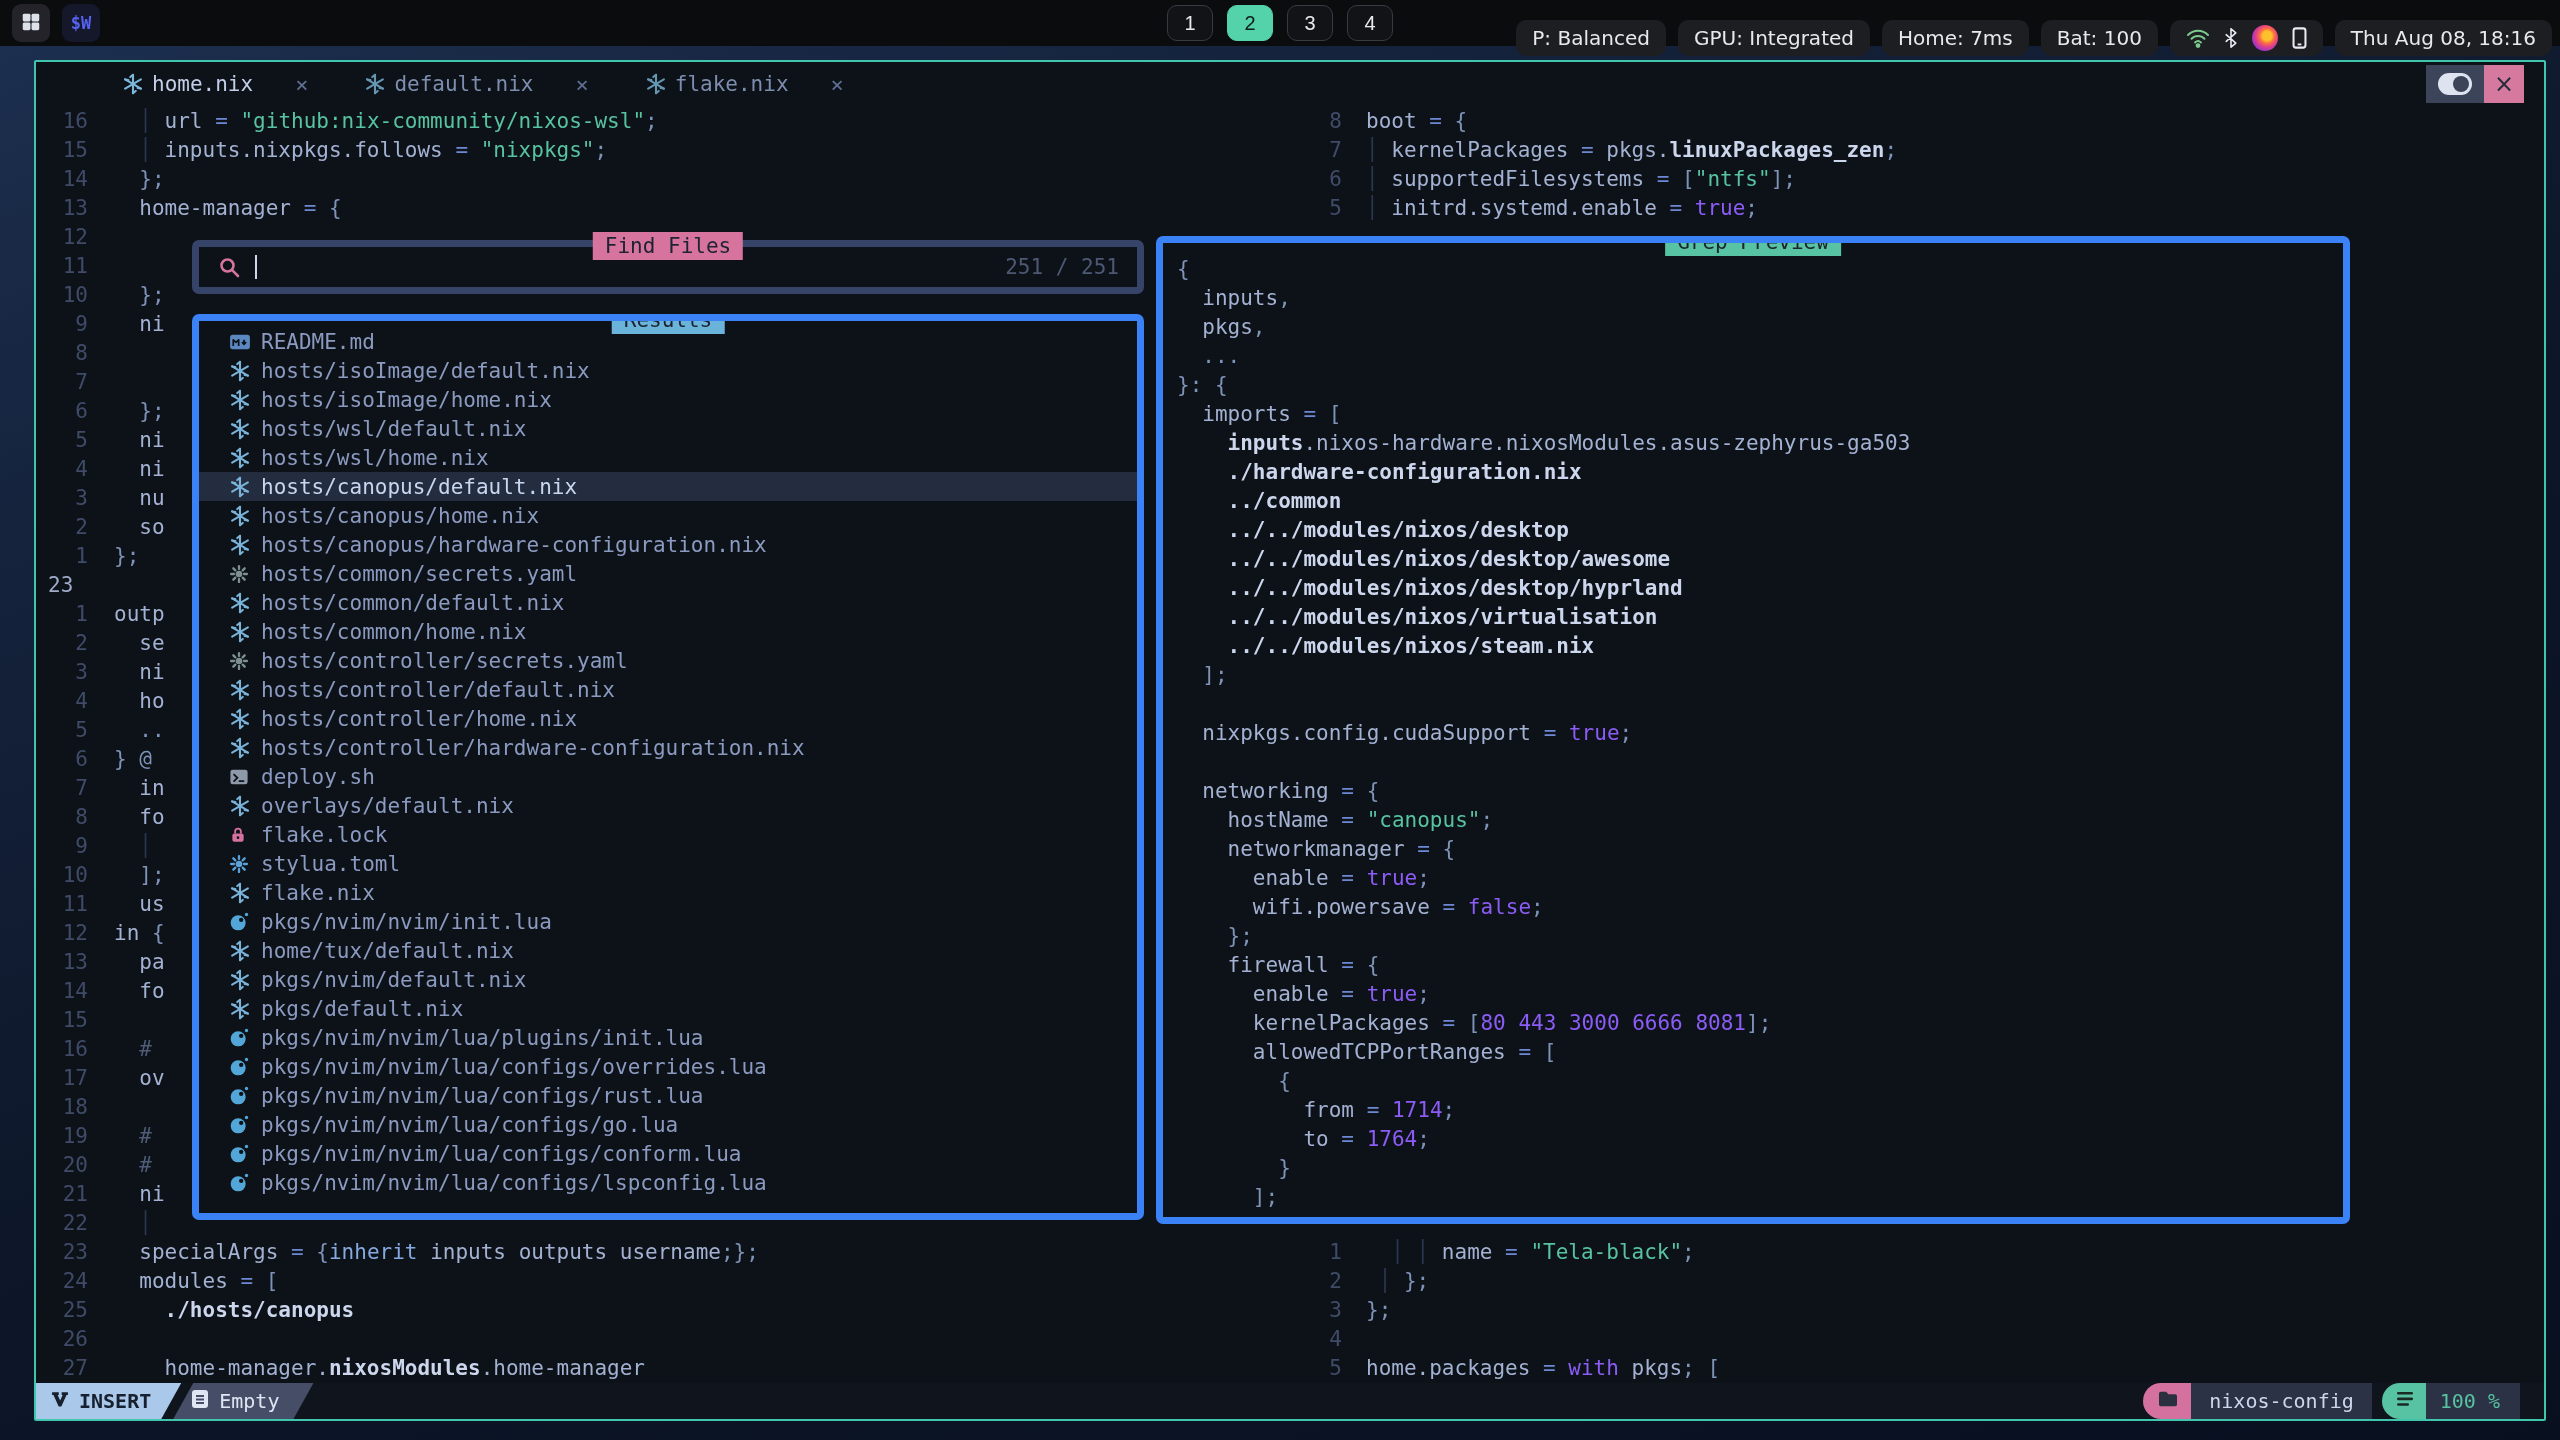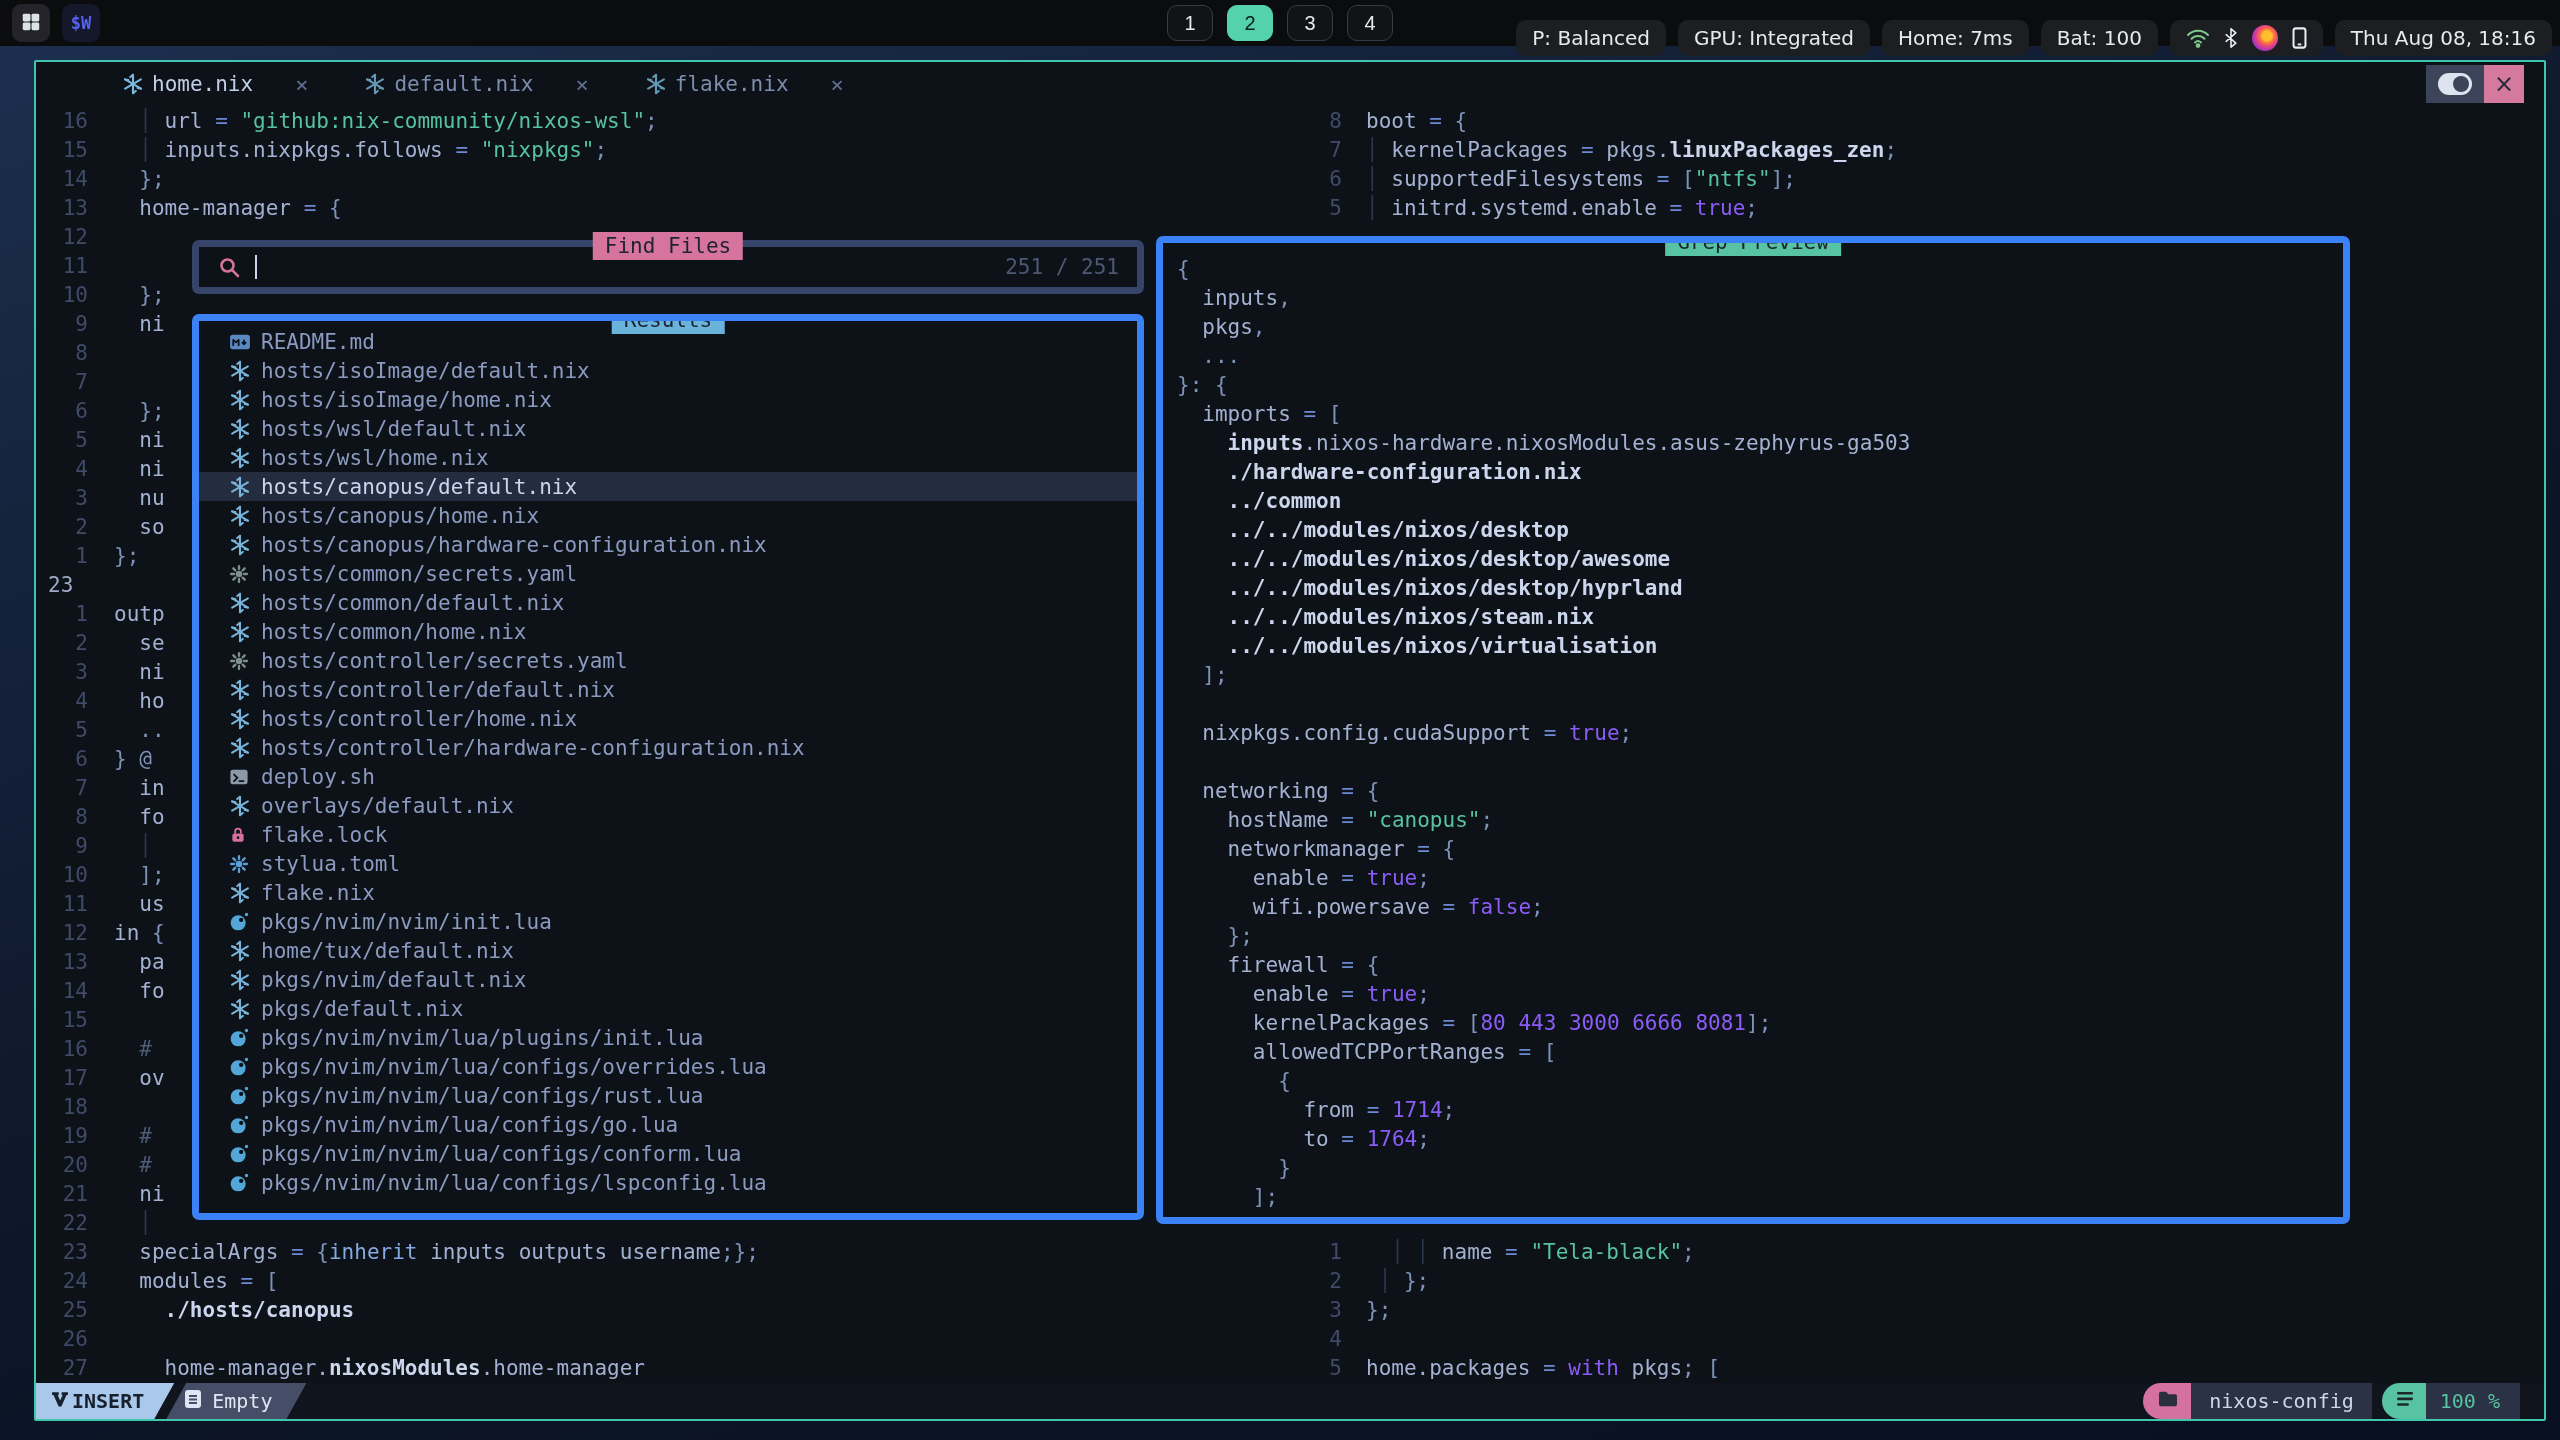--- a/index.html
+++ b/index.html
@@ -63,21 +63,21 @@
   .rrow{display:flex;align-items:center;height:29px;padding-left:30px;cursor:pointer;color:#8b9ac0;white-space:pre;}
   .rrow .ficon{width:24px;margin-right:8px;display:flex;align-items:center;}
   .rrow.sel{background:#242d40;color:#c9d6f0;}
   .preview{left:1120px;top:130px;width:1194px;height:988px;overflow:hidden;}
   .plist{padding:12px 0 0 14px;}
   .plist .cl .code{padding-left:0;}
   
   .statusline{flex:0 0 36px;background:#0f141d;display:flex;align-items:stretch;position:relative;font-family:"DejaVu Sans Mono",monospace;font-size:20px;}
   .sl-left{display:flex;}
   .seg{display:flex;align-items:center;}
-  .seg.mode{background:#a9c8ea;color:#16202e;font-weight:bold;padding:0 30px 0 14px;gap:2px;
+  .seg.mode{background:#a9c8ea;color:#16202e;font-weight:bold;padding:0 30px 0 14px;gap:9px;
      clip-path:polygon(0 0,100% 0,calc(100% - 20px) 100%,0 100%);}
   .seg.file{background:#454e66;color:#dfe5f2;padding:0 34px 0 18px;margin-left:-8px;gap:10px;
      clip-path:polygon(20px 0,100% 0,calc(100% - 20px) 100%,0 100%);}
   .sl-right{margin-left:auto;display:flex;align-items:stretch;margin-right:24px;}
   .seg.picon{background:#d4719f;border-radius:18px 0 0 18px;padding:0 12px 0 14px;}
   .seg.ptext{background:#2b3245;color:#ccd6ec;padding:0 18px;}
   .seg.licon{background:#57c3a2;border-radius:18px 0 0 18px;padding:0 11px 0 13px;margin-left:10px;}
   .seg.ltext{background:#2b3245;color:#57c3a0;padding:0 20px 0 14px;}
 </style>
 </head>
@@ -563,22 +563,22 @@
             <div class="cl"><span class="code"><span class="t-id">  pkgs</span><span class="t-pu">,</span></span></div>
             <div class="cl"><span class="code"><span class="t-pu">  ...</span></span></div>
             <div class="cl"><span class="code"><span class="t-pu">}: {</span></span></div>
             <div class="cl"><span class="code"><span class="t-id">  imports</span><span class="t-op"> = </span><span class="t-pu">[</span></span></div>
             <div class="cl"><span class="code"><span class="t-w">    inputs</span><span class="t-id">.nixos-hardware.nixosModules.asus-zephyrus-ga503</span></span></div>
             <div class="cl"><span class="code"><span class="t-w">    ./hardware-configuration.nix</span></span></div>
             <div class="cl"><span class="code"><span class="t-w">    ../common</span></span></div>
             <div class="cl"><span class="code"><span class="t-w">    ../../modules/nixos/desktop</span></span></div>
             <div class="cl"><span class="code"><span class="t-w">    ../../modules/nixos/desktop/awesome</span></span></div>
             <div class="cl"><span class="code"><span class="t-w">    ../../modules/nixos/desktop/hyprland</span></span></div>
+            <div class="cl"><span class="code"><span class="t-w">    ../../modules/nixos/virtualisation</span></span></div>
             <div class="cl"><span class="code"><span class="t-w">    ../../modules/nixos/steam.nix</span></span></div>
-            <div class="cl"><span class="code"><span class="t-w">    ../../modules/nixos/virtualisation</span></span></div>
             <div class="cl"><span class="code"><span class="t-pu">  ];</span></span></div>
             <div class="cl"><span class="code"></span></div>
             <div class="cl"><span class="code"><span class="t-id">  nixpkgs.config.cudaSupport</span><span class="t-op"> = </span><span class="t-pk">true</span><span class="t-pu">;</span></span></div>
             <div class="cl"><span class="code"></span></div>
             <div class="cl"><span class="code"><span class="t-id">  networking</span><span class="t-op"> = </span><span class="t-pu">{</span></span></div>
             <div class="cl"><span class="code"><span class="t-id">    hostName</span><span class="t-op"> = </span><span class="t-str">"canopus"</span><span class="t-pu">;</span></span></div>
             <div class="cl"><span class="code"><span class="t-id">    networkmanager</span><span class="t-op"> = </span><span class="t-pu">{</span></span></div>
             <div class="cl"><span class="code"><span class="t-id">      enable</span><span class="t-op"> = </span><span class="t-pk">true</span><span class="t-pu">;</span></span></div>
             <div class="cl"><span class="code"><span class="t-id">      wifi.powersave</span><span class="t-op"> = </span><span class="t-pk">false</span><span class="t-pu">;</span></span></div>
             <div class="cl"><span class="code"><span class="t-pu">    };</span></span></div>

